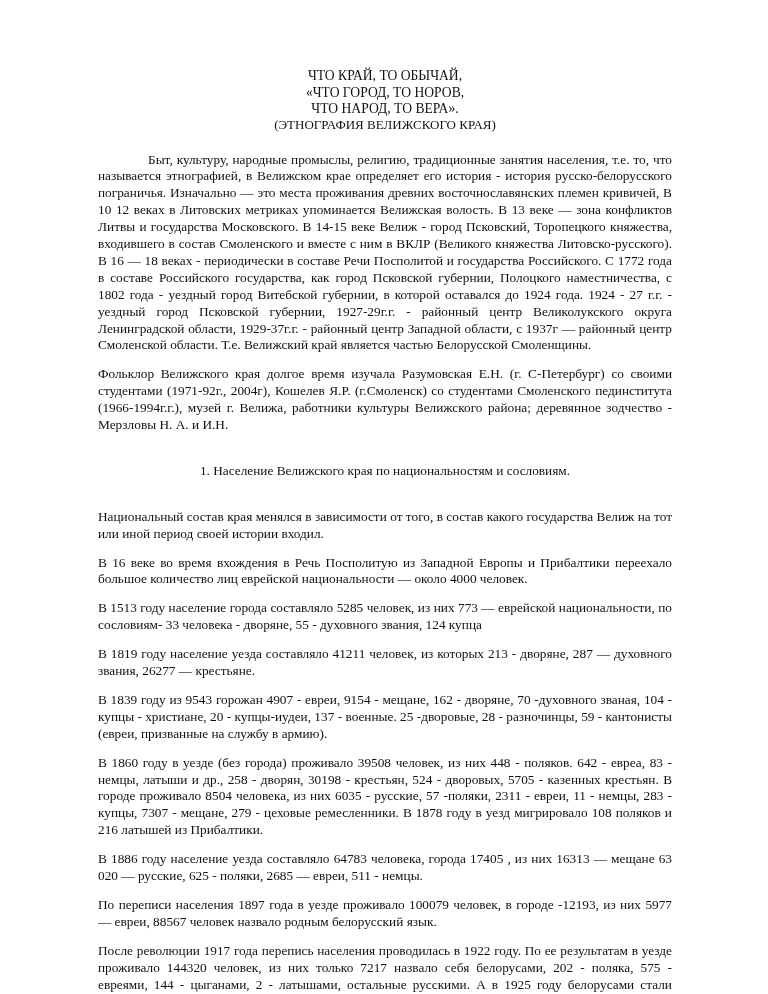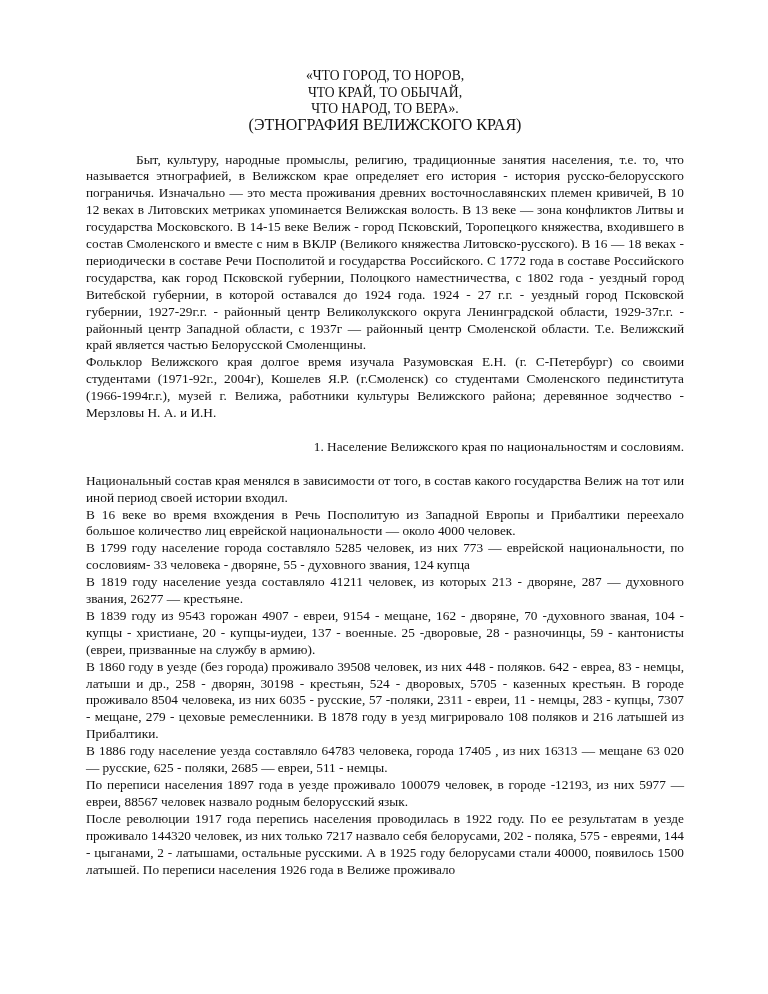--- a/index.html
+++ b/index.html
@@ -22,69 +22,69 @@
       width: 598px;
     }
     .title-block {
       text-align: center;
       font-size: 13.6px;
       line-height: 16.5px;
     }
     .title-line { display: block; }
     .subtitle {
       display: block;
-      font-size: 16px;
+      font-size: 13px;
       line-height: 14px;
     }
     .body {
       margin-top: 20px;
       font-size: 13.3px;
       line-height: 16.9px;
     }
     .para {
-      margin: 0;
+      margin: 12px;
       text-align: justify;
       text-align-last: left;
     }
     .para.indent { text-indent: 50px; }
     .gap { height: 16.9px; }
     .heading {
       margin: 0;
-      text-align: right;
+      text-align: center;
     }
     .dash-indent {
       display: inline-block;
       width: 50px;
     }
   </style>
 </head>
 <body>
 
 <div class="page">
 
   <div class="title-block">
+    <span class="title-line">ЧТО КРАЙ, ТО ОБЫЧАЙ,</span>
     <span class="title-line">«ЧТО ГОРОД, ТО НОРОВ,</span>
-    <span class="title-line">ЧТО КРАЙ, ТО ОБЫЧАЙ,</span>
     <span class="title-line">ЧТО НАРОД, ТО ВЕРА».</span>
     <span class="subtitle">(ЭТНОГРАФИЯ ВЕЛИЖСКОГО КРАЯ)</span>
   </div>
 
   <div class="body">
     <p class="para indent">Быт, культуру, народные промыслы, религию, традиционные занятия населения, т.е. то, что называется этнографией, в Велижском крае определяет его история - история русско-белорусского пограничья. Изначально — это места проживания древних восточнославянских племен кривичей, В 10 12 веках в Литовских метриках упоминается Велижская волость. В 13 веке — зона конфликтов Литвы и государства Московского. В 14-15 веке Велиж - город Псковский, Торопецкого княжества, входившего в состав Смоленского и вместе с ним в ВКЛР (Великого княжества Литовско-русского). В 16 — 18 веках - периодически в составе Речи Посполитой и государства Российского. С 1772 года в составе Российского государства, как город Псковской губернии, Полоцкого наместничества, с 1802 года - уездный город Витебской губернии, в которой оставался до 1924 года. 1924 - 27 г.г. - уездный город Псковской губернии, 1927-29г.г. - районный центр Великолукского округа Ленинградской области, 1929-37г.г. - районный центр Западной области, с 1937г — районный центр Смоленской области. Т.е. Велижский край является частью Белорусской Смоленщины.</p>
     <p class="para">Фольклор Велижского края долгое время изучала Разумовская Е.Н. (г. С-Петербург) со своими студентами (1971-92г., 2004г), Кошелев Я.Р. (г.Смоленск) со студентами Смоленского пединститута (1966-1994г.г.), музей г. Велижа, работники культуры Велижского района; деревянное зодчество - Мерзловы Н. А. и И.Н.</p>
 
     <div class="gap"></div>
 
     <p class="heading">1. Население Велижского края по национальностям и сословиям.</p>
 
     <div class="gap"></div>
 
     <p class="para">Национальный состав края менялся в зависимости от того, в состав какого государства Велиж на тот или иной период своей истории входил.</p>
     <p class="para">В 16 веке во время вхождения в Речь Посполитую из Западной Европы и Прибалтики переехало большое количество лиц еврейской национальности — около 4000 человек.</p>
-    <p class="para">В 1799 году население города составляло 5285 человек, из них 773 — еврейской национальности, по сословиям- 33 человека - дворяне, 55 - духовного звания, 124 купца</p>
+    <p class="para">В 1513 году население города составляло 5285 человек, из них 773 — еврейской национальности, по сословиям- 33 человека - дворяне, 55 - духовного звания, 124 купца</p>
     <p class="para">В 1819 году население уезда составляло 41211 человек, из которых 213 - дворяне, 287 — духовного звания, 26277 — крестьяне.</p>
     <p class="para">В 1839 году из 9543 горожан 4907 - евреи, 9154 - мещане, 162 - дворяне, 70 -духовного званая, 104 - купцы - христиане, 20 - купцы-иудеи, 137 - военные. 25 -дворовые, 28 - разночинцы, 59 - кантонисты (евреи, призванные на службу в армию).</p>
     <p class="para">В 1860 году в уезде (без города) проживало 39508 человек, из них 448 - поляков. 642 - евреа, 83 - немцы, латыши и др., 258 - дворян, 30198 - крестьян, 524 - дворовых, 5705 - казенных крестьян. В городе проживало 8504 человека, из них 6035 - русские, 57 -поляки, 2311 - евреи, 11 - немцы, 283 - купцы, 7307 - мещане, 279 - цеховые ремесленники. В 1878 году в уезд мигрировало 108 поляков и 216 латышей из Прибалтики.</p>
     <p class="para">В 1886 году население уезда составляло 64783 человека, города 17405 , из них 16313 — мещане 63 020 — русские, 625 - поляки, 2685 — евреи, 511 - немцы.</p>
     <p class="para">По переписи населения 1897 года в уезде проживало 100079 человек, в городе -12193, из них 5977 — евреи, 88567 человек назвало родным белорусский язык.</p>
     <p class="para">После революции 1917 года перепись населения проводилась в 1922 году. По ее результатам в уезде проживало 144320 человек, из них только 7217 назвало себя белорусами, 202 - поляка, 575 - евреями, 144 - цыганами, 2 - латышами, остальные русскими. А в 1925 году белорусами стали 40000, появилось 1500 латышей. По переписи населения 1926 года в Велиже проживало</p>
   </div>
 </div>
 
 </body></html>

